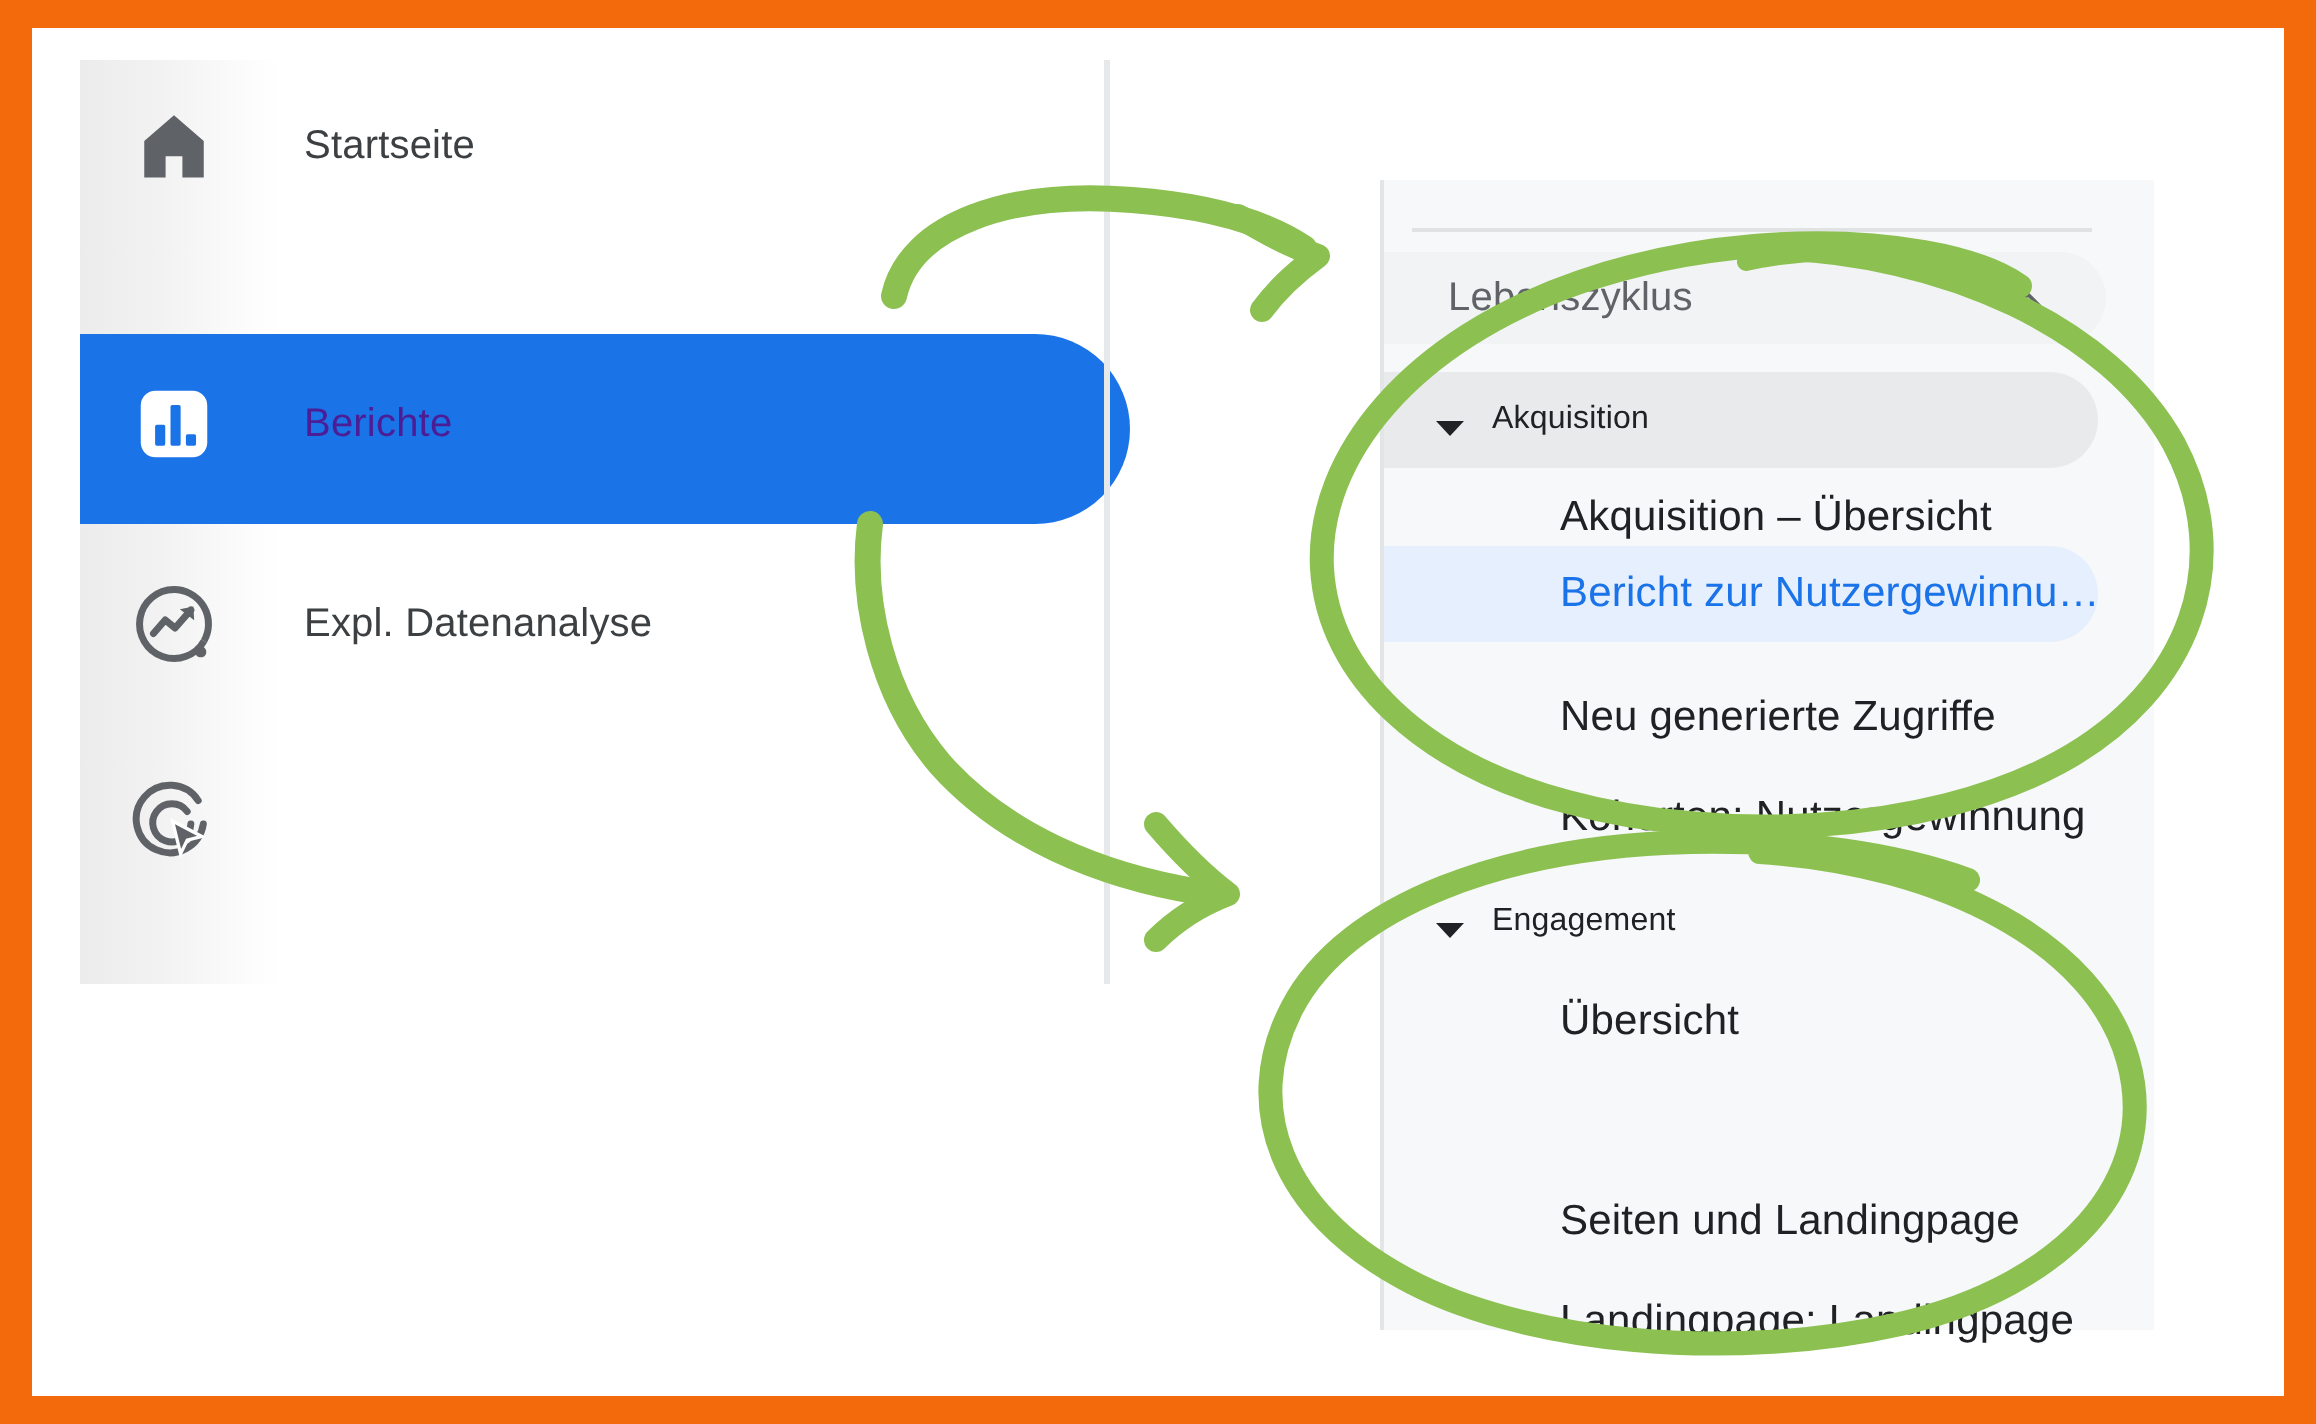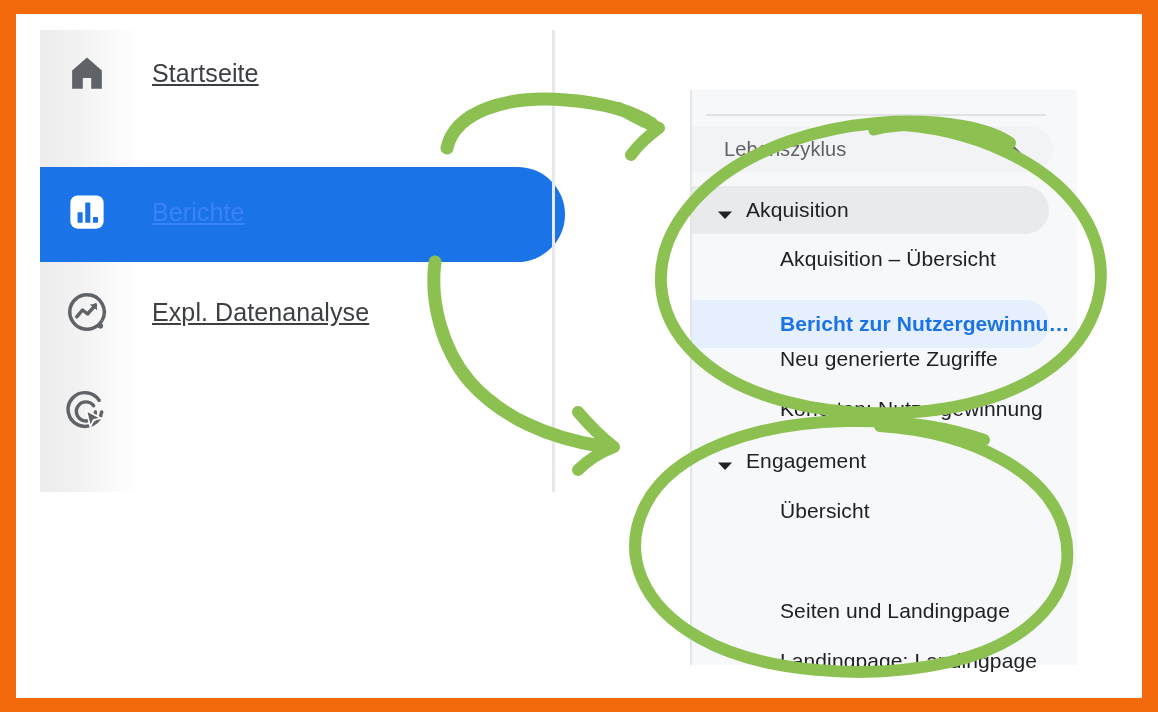--- a/index.html
+++ b/index.html
@@ -35,36 +35,35 @@
   }
   .lnav-icon {
     position:absolute;
     left:40px;
     width:62px; height:62px;
     display:flex; align-items:center; justify-content:center;
   }
   .lnav-label {
     position:absolute;
     left:136px;
-    font-size:25px;
+    font-size:20px;
     color:#3c4043;
     letter-spacing:0.1px;
     white-space:nowrap;
-    text-decoration:underline;
   }
   
   #berichte-pill {
     position:absolute;
     left:24px; top:153px;
     width:525px; height:95px;
     background:#1b73e8;
     border-top-right-radius:50px;
     border-bottom-right-radius:50px;
   }
-  #berichte-label { color:#3b82f6; }
+  #berichte-label { color:#4c1d95; }
 
   
   #pane-divider {
     position:absolute;
     left:536px; top:16px;
     width:3px; height:462px;
     background:#e6e8ea;
   }
 
   
@@ -108,21 +107,21 @@
   .group-row.shaded {
     background:#e9eaec;
     border-top-right-radius:24px;
     border-bottom-right-radius:24px;
   }
   .group-caret {
     position:absolute; left:26px; top:20px;
   }
   .group-label {
     position:absolute; left:54px;
-    font-size:21px; color:#202124;
+    font-size:16px; color:#202124;
     letter-spacing:0.1px; white-space:nowrap;
   }
 
   .sub-row {
     position:absolute; left:0;
     width:357px; height:48px;
     display:flex; align-items:center;
   }
   .sub-label {
     position:absolute; left:88px;
@@ -217,21 +216,21 @@
           <svg width="14" height="10" viewBox="0 0 14 10">
             <polygon points="0,1.5 14,1.5 7,9" fill="#202124"></polygon>
           </svg>
         </span>
         <span class="group-label">Akquisition</span>
       </div>
 
       <div class="sub-row" style="top:145px;">
         <span class="sub-label">Akquisition – Übersicht</span>
       </div>
-      <div class="sub-row selected" style="top:210px;font-weight:bold;">
+      <div class="sub-row selected" style="top:183px;">
         <span class="sub-label">Bericht zur Nutzergewinnu…</span>
       </div>
       <div class="sub-row" style="top:245px;text-align:center;">
         <span class="sub-label">Neu generierte Zugriffe</span>
       </div>
       <div class="sub-row" style="top:295px;">
         <span class="sub-label">Kohorten: Nutzergewinnung</span>
       </div>
 
       <div class="group-row" style="top:347px;">

